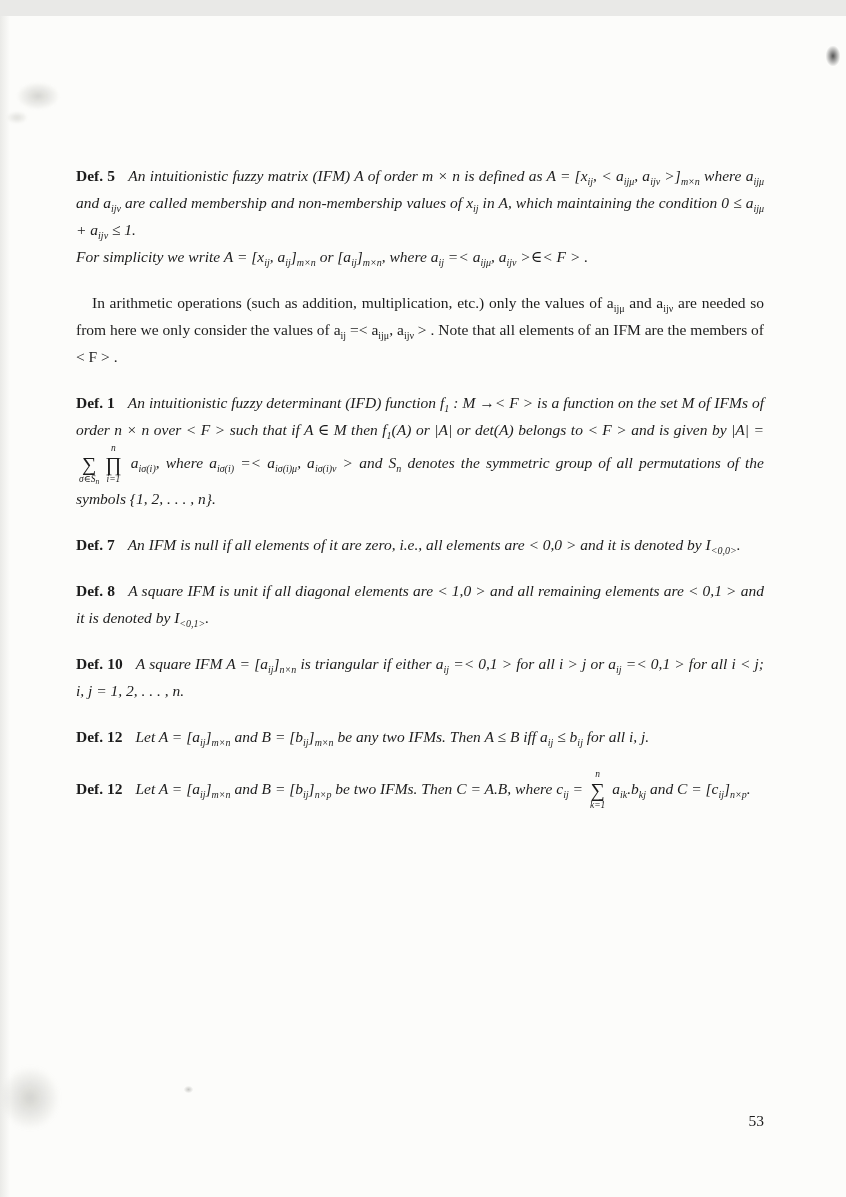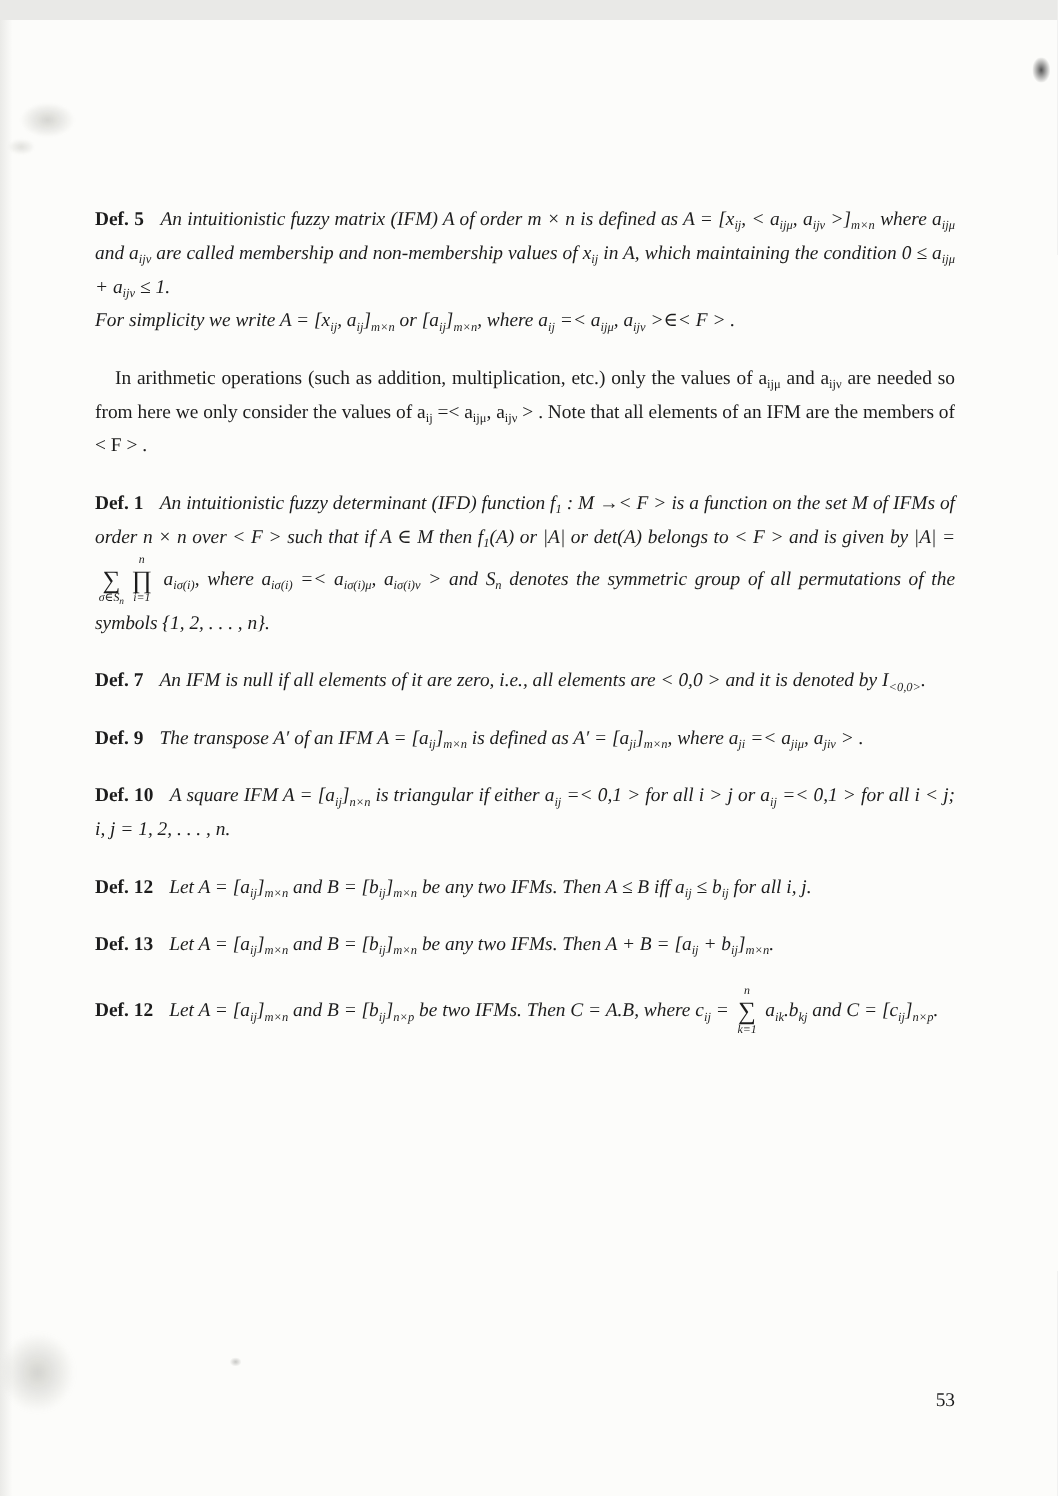--- a/index.html
+++ b/index.html
@@ -100,41 +100,37 @@
             <span class="ms">∏</span>
             <span class="mb">i=1</span>
           </span> a<sub>iσ(i)</sub>, where a<sub>iσ(i)</sub> =&lt; a<sub>iσ(i)μ</sub>, a<sub>iσ(i)ν</sub> &gt; and S<sub>n</sub> denotes the symmetric group of all permutations of the symbols {1, 2, . . . , n}.</span>
     </p>
 
     <p class="def">
       <span class="dlabel">Def. 7</span>
       <span class="dbody">An IFM is null if all elements of it are zero, i.e., all elements are &lt; 0,0 &gt; and it is denoted by I<sub>&lt;0,0&gt;</sub>.</span>
     </p>
 
+    <p class="def">
+      <span class="dlabel">Def. 8</span>
+      <span class="dbody">A square IFM is unit if all diagonal elements are &lt; 1,0 &gt; and all remaining elements are &lt; 0,1 &gt; and it is denoted by I<sub>&lt;0,1&gt;</sub>.</span>
+    </p>
 
-    <p class="def">
-      <span class="dlabel">Def. 9</span>
-      <span class="dbody">The transpose A′ of an IFM A = [a<sub>ij</sub>]<sub>m×n</sub> is defined as A′ = [a<sub>ji</sub>]<sub>m×n</sub>, where a<sub>ji</sub> =&lt; a<sub>jiμ</sub>, a<sub>jiν</sub> &gt; .</span>
-    </p>
 
     <p class="def">
       <span class="dlabel">Def. 10</span>
       <span class="dbody">A square IFM A = [a<sub>ij</sub>]<sub>n×n</sub> is triangular if either a<sub>ij</sub> =&lt; 0,1 &gt; for all i &gt; j or a<sub>ij</sub> =&lt; 0,1 &gt; for all i &lt; j; i, j = 1, 2, . . . , n.</span>
     </p>
 
 
     <p class="def">
       <span class="dlabel">Def. 12</span>
       <span class="dbody">Let A = [a<sub>ij</sub>]<sub>m×n</sub> and B = [b<sub>ij</sub>]<sub>m×n</sub> be any two IFMs. Then A ≤ B iff a<sub>ij</sub> ≤ b<sub>ij</sub> for all i, j.</span>
     </p>
 
-    <p class="def">
-      <span class="dlabel">Def. 13</span>
-      <span class="dbody">Let A = [a<sub>ij</sub>]<sub>m×n</sub> and B = [b<sub>ij</sub>]<sub>m×n</sub> be any two IFMs. Then A + B = [a<sub>ij</sub> + b<sub>ij</sub>]<sub>m×n</sub>.</span>
-    </p>
 
     <p class="def">
       <span class="dlabel">Def. 12</span>
       <span class="dbody">Let A = [a<sub>ij</sub>]<sub>m×n</sub> and B = [b<sub>ij</sub>]<sub>n×p</sub> be two IFMs. Then C = A.B, where c<sub>ij</sub> = <span class="mop">
             <span class="mt">n</span>
             <span class="ms">∑</span>
             <span class="mb">k=1</span>
           </span> a<sub>ik</sub>.b<sub>kj</sub> and C = [c<sub>ij</sub>]<sub>n×p</sub>.</span>
     </p>
 

